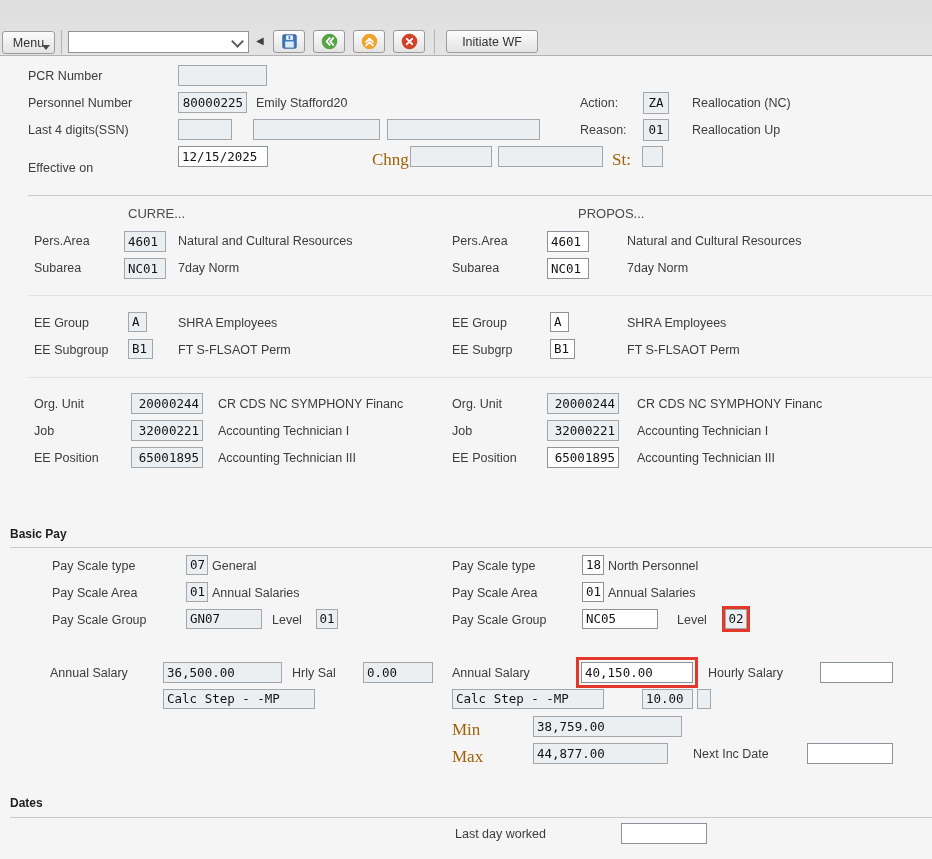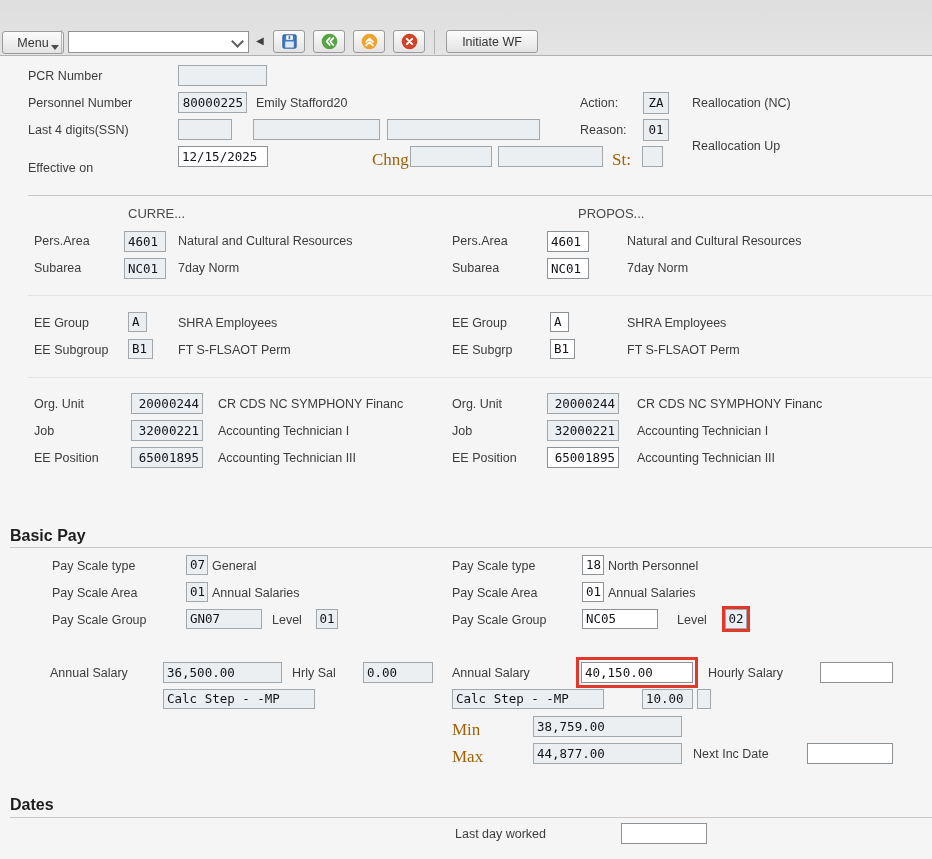--- a/index.html
+++ b/index.html
@@ -44,30 +44,30 @@
     line-height:19px;padding:0 3px;white-space:nowrap;overflow:hidden;
   }
   .h20{height:20px;line-height:18px;}
   .ed{background:#ffffff;border-color:#8d9297;}
   .ra{text-align:right;}
   .ctr{text-align:center;padding:0 1px;}
   .hl-red{outline:3px solid #e2372b;outline-offset:0;}
   .hl-red-big{outline:3px solid #e2372b;outline-offset:2px;}
   .hr{position:absolute;height:1px;background:#c9c9c9;}
   .hr.faint{background:#e2e2e2;}
-  .sec-title{position:absolute;font-size:16px;font-weight:bold;color:#1e1e1e;}
+  .sec-title{position:absolute;font-size:12px;font-weight:bold;color:#1e1e1e;}
 </style>
 </head>
 <body>
 
 <div class="screen">
 
   <div class="titlebar">
 
-    <div class="btn" style="left:2px;top:31px;width:62px;">
+    <div class="btn" style="left:2px;top:31px;width:53px;">
       <span>Menu</span>
       <span class="menu-tri"></span>
     </div>
     <div class="vsep" style="left:61px;"></div>
 
     <div class="combo">
       <span></span>
       <span class="combo-chev"></span>
     </div>
     <div class="collapse-arrow">◀</div>
@@ -130,21 +130,21 @@
   <div class="fld" style="left:410px;top:146px;width:82px;"></div>
   <div class="fld" style="left:498px;top:146px;width:105px;"></div>
   <div class="lbl mono" style="left:612px;top:150px;">St:</div>
   <div class="fld" style="left:642px;top:146px;width:21px;"></div>
 
   <div class="lbl" style="left:580px;top:96px;">Action:</div>
   <div class="fld ctr" style="left:643px;top:92px;width:26px;height:22px;line-height:20px;">ZA</div>
   <div class="desc" style="left:692px;top:96px;">Reallocation (NC)</div>
   <div class="lbl" style="left:580px;top:123px;">Reason:</div>
   <div class="fld ctr" style="left:643px;top:119px;width:26px;height:22px;line-height:20px;">01</div>
-  <div class="desc" style="left:692px;top:139px;">Reallocation Up</div>
+  <div class="desc" style="left:692px;top:123px;">Reallocation Up</div>
 
   <div class="hr" style="left:28px;top:195px;width:904px;"></div>
 
   <div class="col-hdr" style="left:128px;top:206px;">CURRE...</div>
   <div class="col-hdr" style="left:578px;top:206px;">PROPOS...</div>
 
   <div class="lbl" style="left:34px;top:234px;">Pers.Area</div>
   <div class="fld" style="left:124px;top:231px;width:42px;">4601</div>
   <div class="desc" style="left:178px;top:234px;">Natural and Cultural Resources</div>
   <div class="lbl" style="left:34px;top:261px;">Subarea</div>
@@ -231,21 +231,21 @@
   <div class="fld ed hl-red-big" style="left:581px;top:662px;width:112px;">40,150.00</div>
   <div class="lbl" style="left:708px;top:666px;">Hourly Salary</div>
   <div class="fld ed" style="left:820px;top:662px;width:73px;"></div>
   <div class="fld h20" style="left:452px;top:689px;width:152px;">Calc Step - -MP</div>
   <div class="fld h20" style="left:642px;top:689px;width:51px;">10.00</div>
   <div class="fld h20" style="left:697px;top:689px;width:14px;"></div>
 
   <div class="lbl mono" style="left:452px;top:720px;">Min</div>
   <div class="fld" style="left:533px;top:716px;width:149px;">38,759.00</div>
   <div class="lbl mono" style="left:452px;top:747px;">Max</div>
-  <div class="fld" style="left:533px;top:743px;width:149px;">44,877.00</div>
+  <div class="fld" style="left:533px;top:743px;width:135px;">44,877.00</div>
   <div class="lbl" style="left:693px;top:747px;">Next Inc Date</div>
   <div class="fld ed" style="left:807px;top:743px;width:86px;"></div>
 
   <div class="sec-title" style="left:10px;top:796px;">Dates</div>
   <div class="hr" style="left:10px;top:817px;width:922px;"></div>
   <div class="lbl" style="left:455px;top:827px;text-align:right;">Last day worked</div>
   <div class="fld ed" style="left:621px;top:823px;width:86px;"></div>
 
 </div>
 

